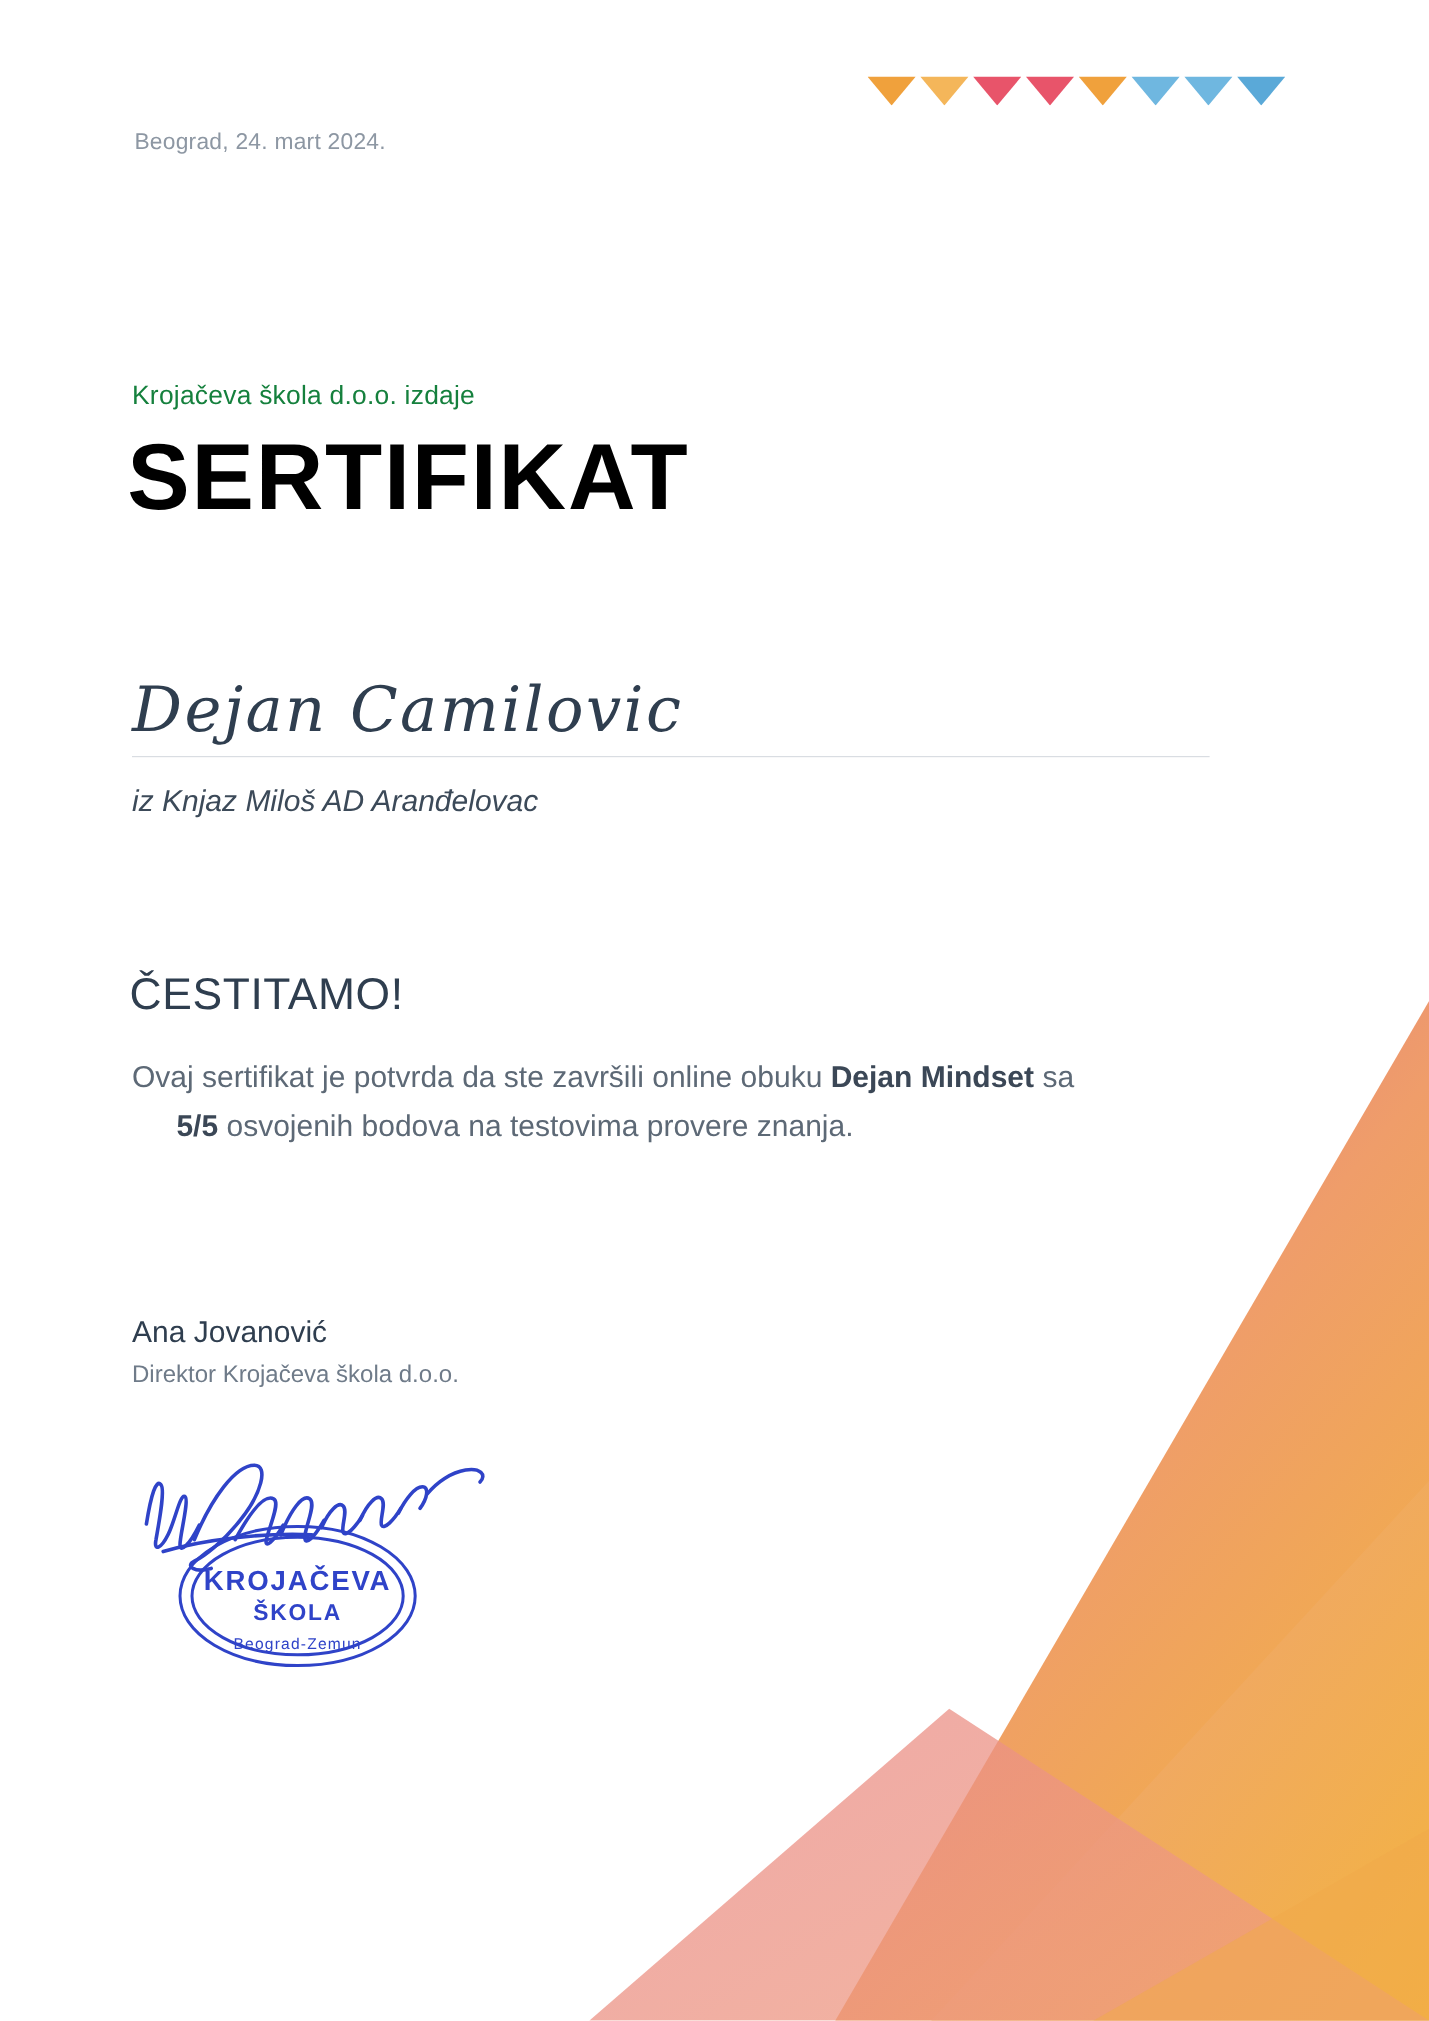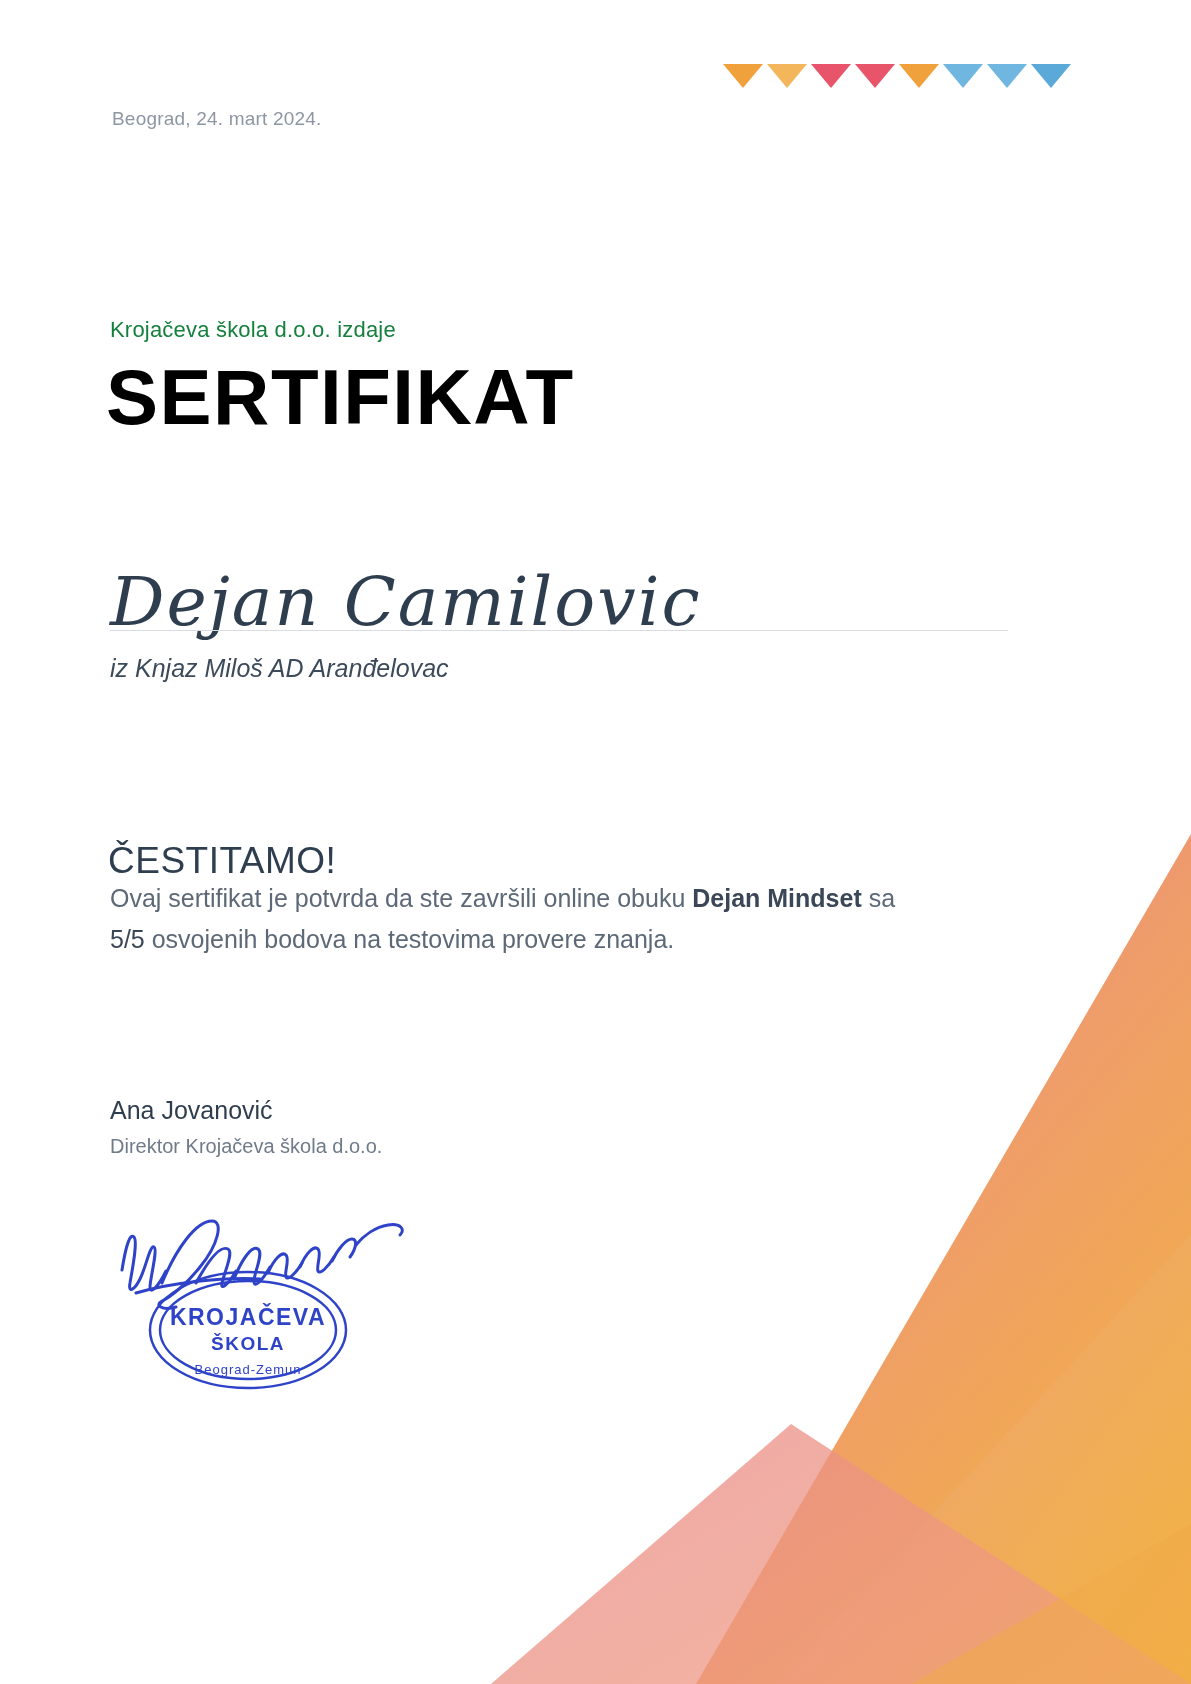--- a/index.html
+++ b/index.html
@@ -75,21 +75,21 @@
     color: #000000;
   }
 
   
   .recipient-name {
     position: absolute;
     left: 110px;
     top: 562px;
     font-family: "DejaVu Serif", serif;
     font-style: italic;
-    font-size: 68px;
+    font-size: 52px;
     color: #2f3e4f;
     letter-spacing: 2px;
   }
   .name-rule {
     position: absolute;
     left: 110px;
     top: 630px;
     width: 898px;
     height: 1px;
     background: #d9dde2;
@@ -100,41 +100,42 @@
     top: 654px;
     font-size: 25px;
     font-style: italic;
     color: #3c4a59;
   }
 
   
   .congrats {
     position: absolute;
     left: 108px;
-    top: 840px;
+    top: 808px;
     font-size: 37px;
     color: #2f3e4f;
     letter-spacing: 0.5px;
   }
   .body-text {
     position: absolute;
     left: 110px;
     top: 878px;
     width: 900px;
     font-size: 25px;
     line-height: 41px;
     color: #5d6976;
   }
   .body-text b {
     color: #3b4756;
     font-weight: bold;
   }
   .score {
-    font-weight: normal;
+    font-weight: bold;
     color: #3b4756;
+    margin-left: 37px;
   }
 
   
   .signer-name {
     position: absolute;
     left: 110px;
     top: 1096px;
     font-size: 25px;
     color: #2f3e4f;
   }

